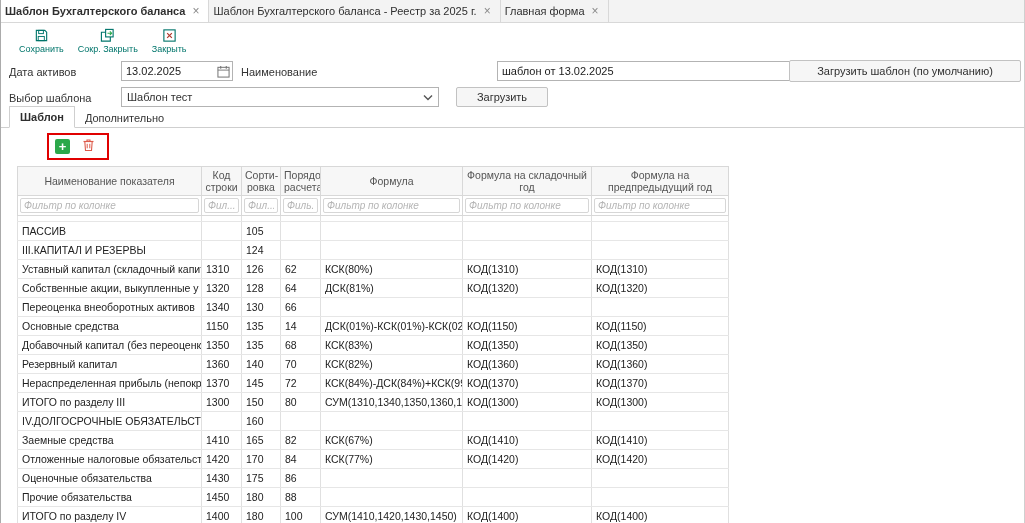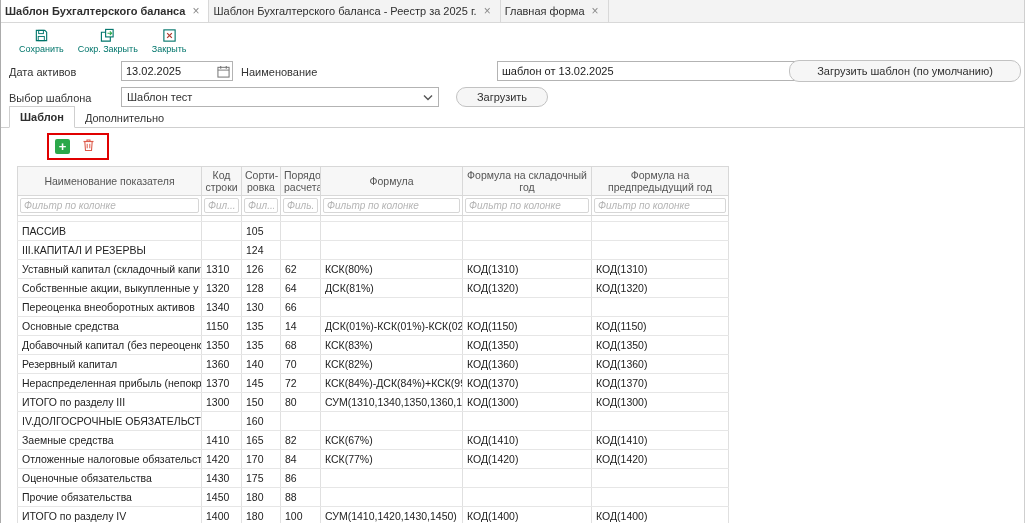--- a/index.html
+++ b/index.html
@@ -22,21 +22,21 @@
   .tool-btn .ic{height:15px;display:block;}
   .tool-btn .lbl{font-size:9px;color:#00756b;white-space:nowrap;}
   
   .flabel{position:absolute;font-size:11px;color:#333;white-space:nowrap;}
   .tinput{border:1px solid #b3b3b3;font-size:11px;padding:0 4px;color:#1a1a1a;
     box-sizing:border-box;font-family:inherit;background:#fff;}
   .date-wrap{position:absolute;left:120px;top:61px;width:112px;height:20px;}
   .date-wrap input{width:100%;height:100%;padding-right:20px;}
   .date-wrap .cal{position:absolute;right:3px;top:3px;}
   .name-input{position:absolute;left:448px;top:61px;width:358px;height:20px;margin-left:48px;}
-  .btn{background:#f6f6f6;border:1px solid #c2c2c2;border-radius:10px;font-size:11px;
+  .btn{background:#f6f6f6;border:1px solid #c2c2c2;border-radius:2px;font-size:11px;
     color:#2f2f2f;display:flex;align-items:center;justify-content:center;box-sizing:border-box;
     font-family:inherit;cursor:default;white-space:nowrap;}
   .btn-default{position:absolute;left:788px;top:60px;width:232px;height:22px;}
   .select-box{position:absolute;left:120px;top:87px;width:318px;height:20px;background:#fff;
     border:1px solid #b3b3b3;display:flex;align-items:center;justify-content:space-between;
     padding:0 5px;font-size:11px;box-sizing:border-box;cursor:default;}
   .btn-load{position:absolute;left:455px;top:87px;width:92px;height:20px;}
   
   .subtabs{position:absolute;top:107px;left:0;width:1025px;height:21px;
     border-bottom:1px solid #cfcfcf;display:flex;align-items:flex-end;padding-left:8px;box-sizing:border-box;}

